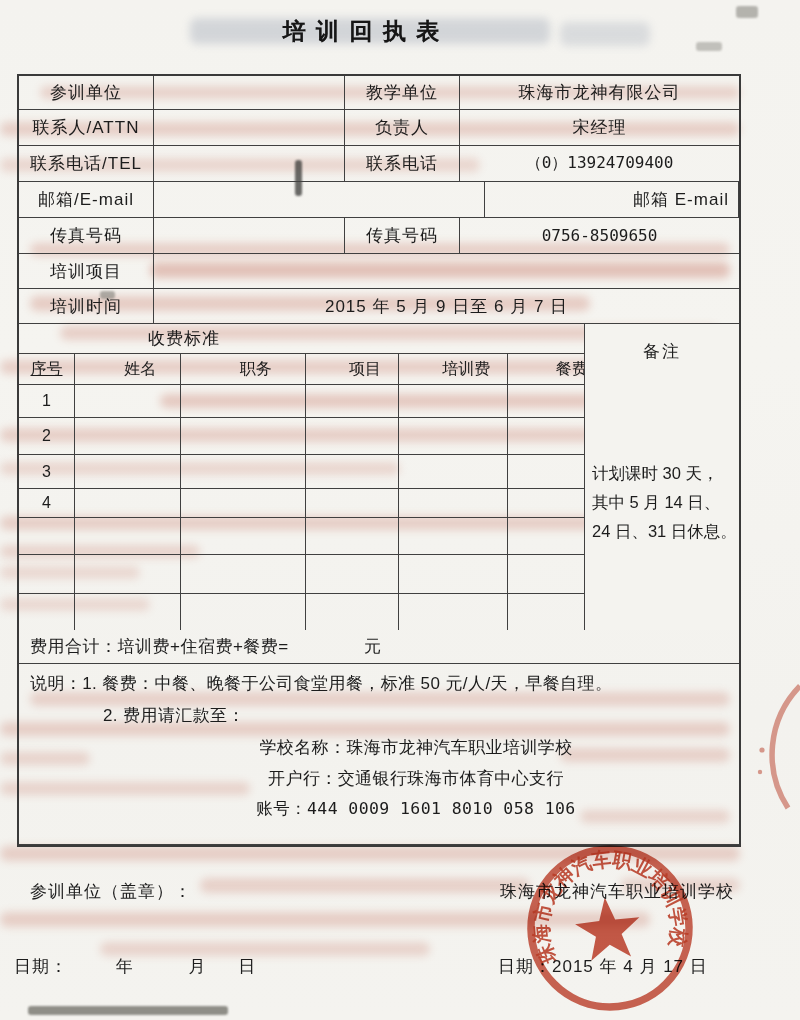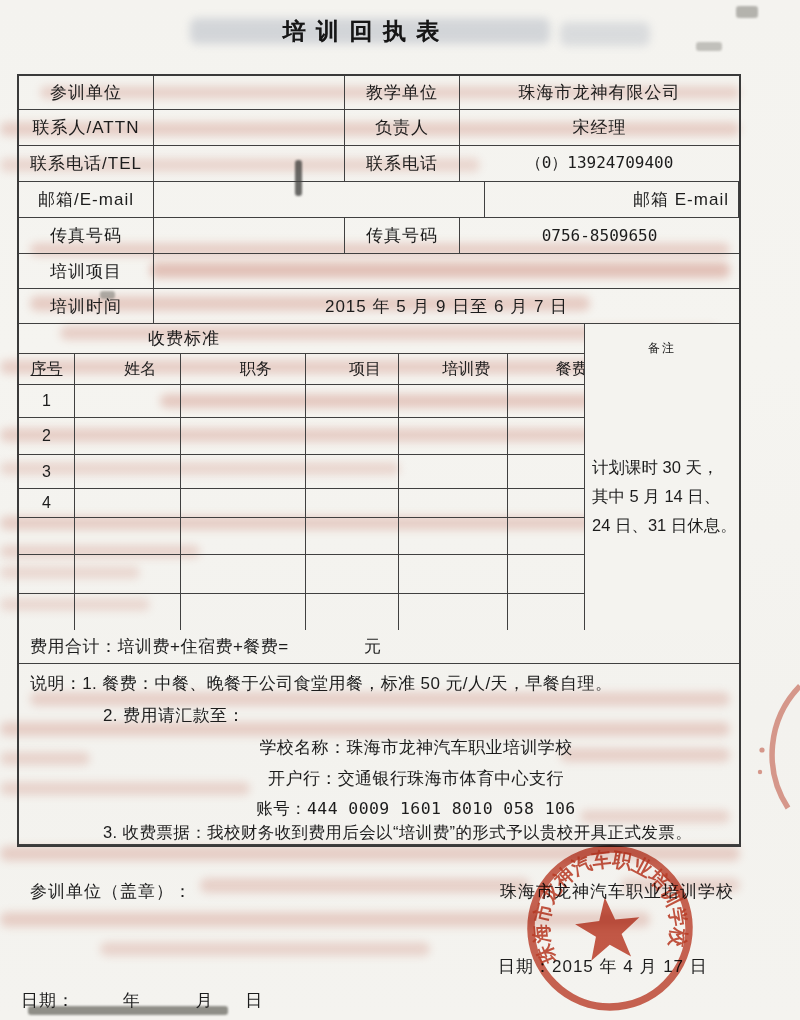--- a/index.html
+++ b/index.html
@@ -39,40 +39,40 @@
   .flex1{flex:1;border-right:none;}
   .mono{font-family:"DejaVu Sans Mono","Liberation Mono",monospace;font-size:16px;letter-spacing:0;}
   .val{letter-spacing:1px;}
   
   .dc{border-right:1.6px solid #404040;box-sizing:border-box;display:flex;align-items:center;justify-content:center;font-size:16px;}
   
   .remark-cell{
     position:absolute;left:565px;top:248px;width:155px;height:306px;
     background:#f4f3ef;border-left:1.6px solid #404040;box-sizing:border-box;z-index:3;
   }
-  .remark-title{margin-top:16px;text-align:center;font-size:12px;letter-spacing:2px;}
+  .remark-title{margin-top:16px;text-align:center;font-size:17px;letter-spacing:2px;}
   .remark-text{margin-top:96px;padding-left:7px;font-size:16.5px;line-height:29px;white-space:nowrap;}
   
   .total{align-items:center;}
   .total .tlabel{position:absolute;left:11px;font-size:17px;letter-spacing:.5px;white-space:nowrap;}
   .total .yuan{position:absolute;left:345px;font-size:17px;}
   
   .notes{height:181px;display:block;}
   .nl{position:absolute;white-space:nowrap;font-size:17px;letter-spacing:.4px;}
   .nl0{left:11px;top:8px;}
   .nl1{left:84px;top:40px;}
   .nl2{left:0;width:720px;text-align:center;text-indent:74px;top:72px;}
   .nl3{left:0;width:720px;text-align:center;text-indent:74px;top:103px;}
   .nl4{left:0;width:720px;text-align:center;text-indent:74px;top:134px;font-family:"DejaVu Sans Mono","Liberation Mono",monospace;font-size:16.5px;}
   .nl5{left:84px;top:158px;font-size:16.5px;}
   
   .foot{position:absolute;white-space:nowrap;font-size:17px;letter-spacing:1px;}
   .f-sign{left:30px;top:880px;}
   .f-org{left:500px;top:880px;}
-  .f-date-l{left:21px;top:955px;margin-top:34px;}
+  .f-date-l{left:14px;top:955px;}
   .f-date-l .u1{margin-left:42px;}
   .f-date-l .u2{margin-left:49px;}
   .f-date-l .u3{margin-left:26px;}
   .f-date-r{left:498px;top:955px;}
   
   .stamp{
     position:absolute;left:510px;top:828px;width:200px;height:200px;
     transform:rotate(-6deg);mix-blend-mode:multiply;z-index:5;
   }
   .stamp-edge{position:absolute;left:748px;top:680px;width:60px;height:140px;mix-blend-mode:multiply;z-index:5;}
@@ -245,21 +245,20 @@
       <span class="tlabel">费用合计：培训费+住宿费+餐费=</span>
       <span class="yuan">元</span>
     </div>
 
     <div class="r notes">
       <span class="nl nl0">说明：1. 餐费：中餐、晚餐于公司食堂用餐，标准 50 元/人/天，早餐自理。</span>
       <span class="nl nl1">2. 费用请汇款至：</span>
       <span class="nl nl2">学校名称：珠海市龙神汽车职业培训学校</span>
       <span class="nl nl3">开户行：交通银行珠海市体育中心支行</span>
       <span class="nl nl4">账号：444 0009 1601 8010 058 106</span>
-      <span class="nl nl5">3. 收费票据：我校财务收到费用后会以“培训费”的形式予以贵校开具正式发票。</span>
     </div>
 
     <div class="remark-cell">
       <div class="remark-title">备注</div>
       <div class="remark-text">
         <div>计划课时 30 天，</div>
         <div>其中 5 月 14 日、</div>
         <div>24 日、31 日休息。</div>
       </div>
     </div>

